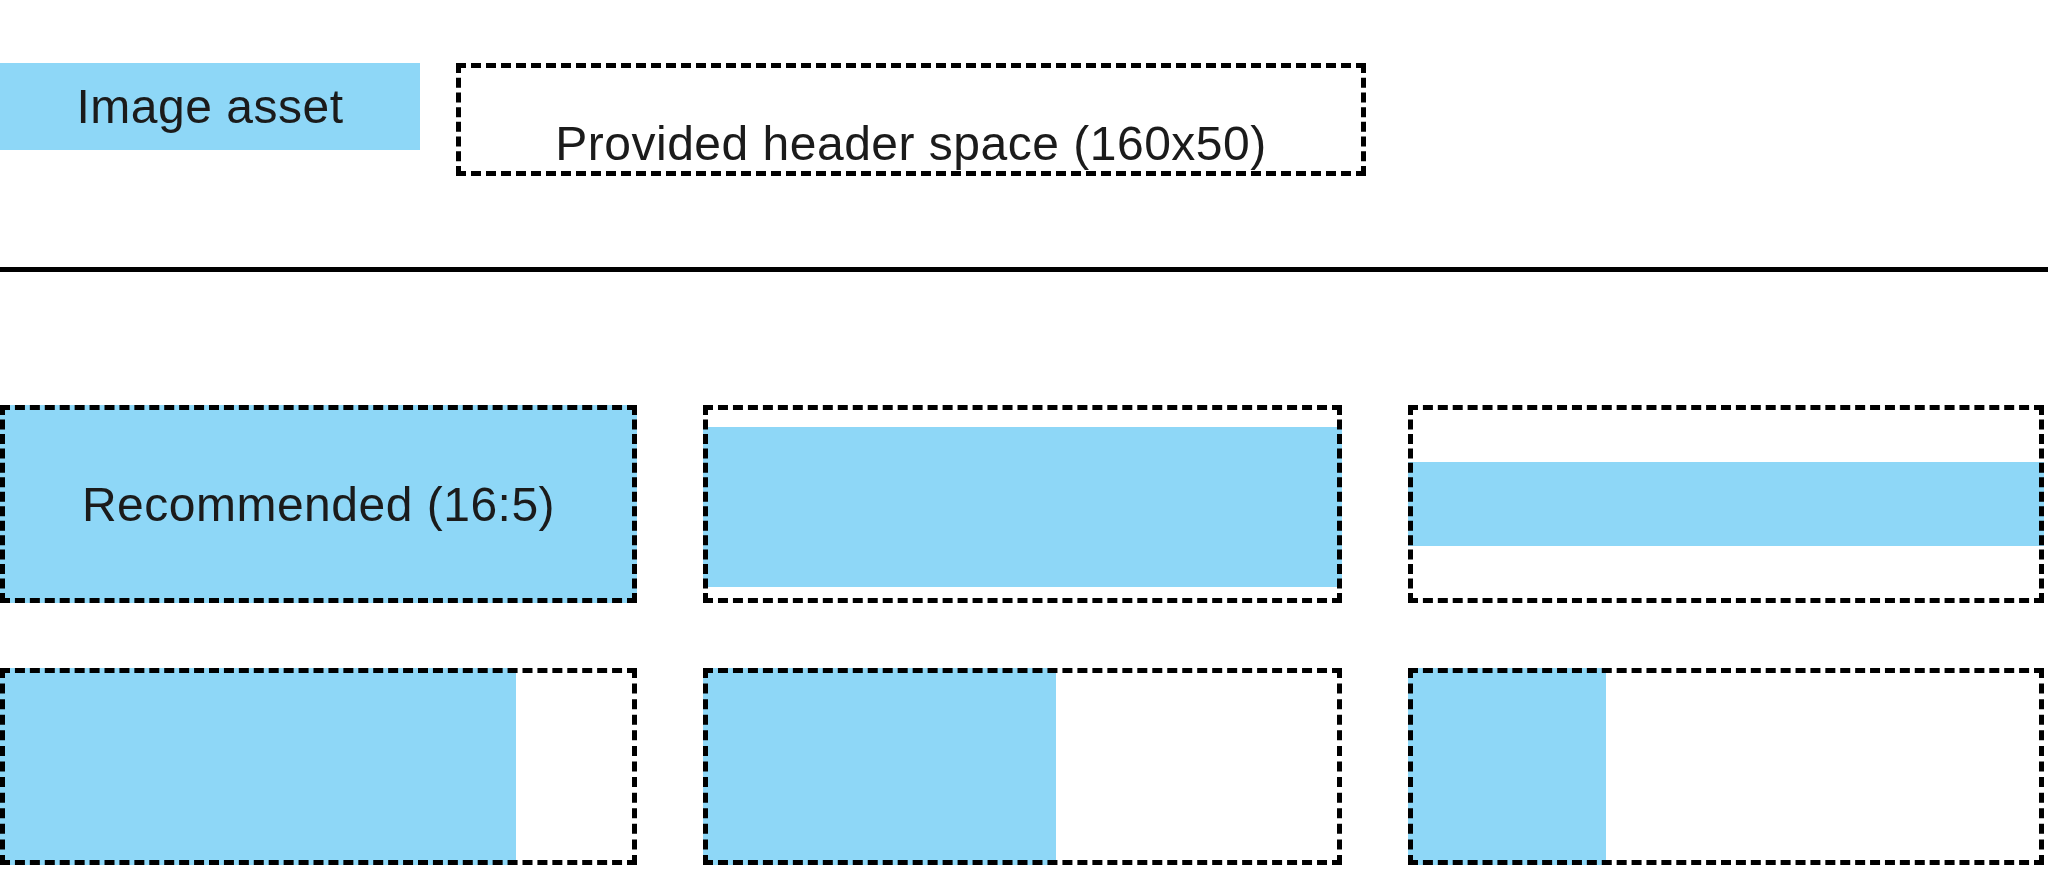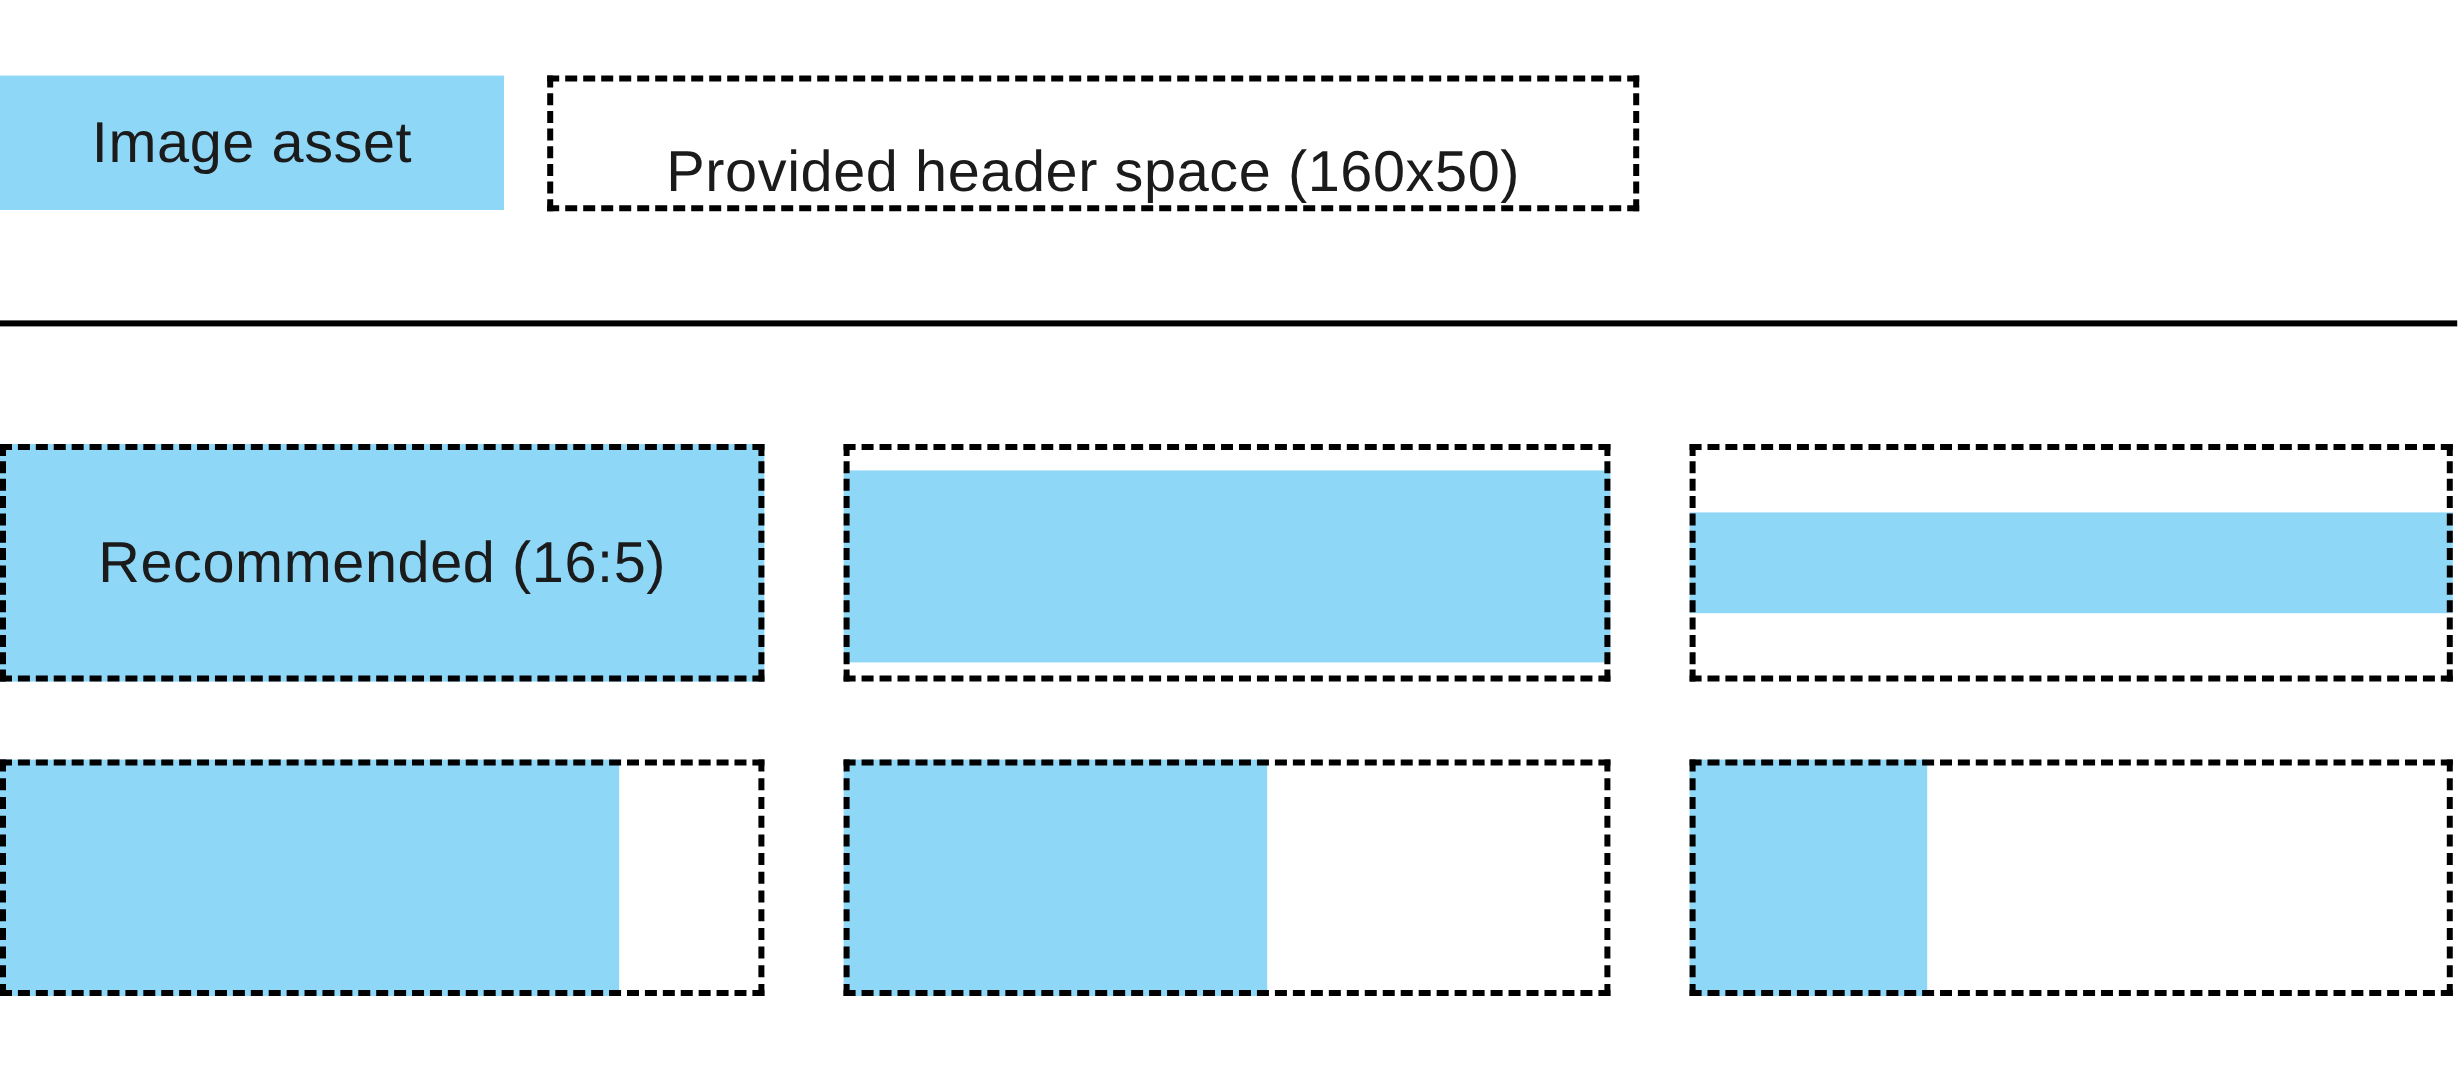--- a/index.html
+++ b/index.html
@@ -20,21 +20,21 @@
     font-size: 48px;
     letter-spacing: 0.5px;
     color: #1b1b1b;
     white-space: nowrap;
   }
   
   #legend-asset {
     position: absolute;
     left: 0; top: 63;
     left: 0px; top: 63px;
-    width: 420px; height: 112px;
+    width: 420px; height: 87px;
     display: flex; align-items: center; justify-content: center;
   }
   #legend-header-space {
     position: absolute;
     left: 456px; top: 63px;
     width: 910px; height: 113px;
     box-sizing: border-box;
     border: 5px dashed #000000;
     display: flex; align-items: flex-end; justify-content: center;
     background: #ffffff;
@@ -42,20 +42,21 @@
   
   #divider {
     position: absolute;
     left: 0; top: 267px;
     width: 2048px; height: 5px;
   }
   
   .ex-box {
     position: absolute;
     box-sizing: border-box;
+    margin-top: 35px;
   }
   .ex-fill {
     position: absolute;
   }
   .ex-border {
     position: absolute;
     inset: 0;
     box-sizing: border-box;
     border: 5px dashed #000000;
     pointer-events: none;

